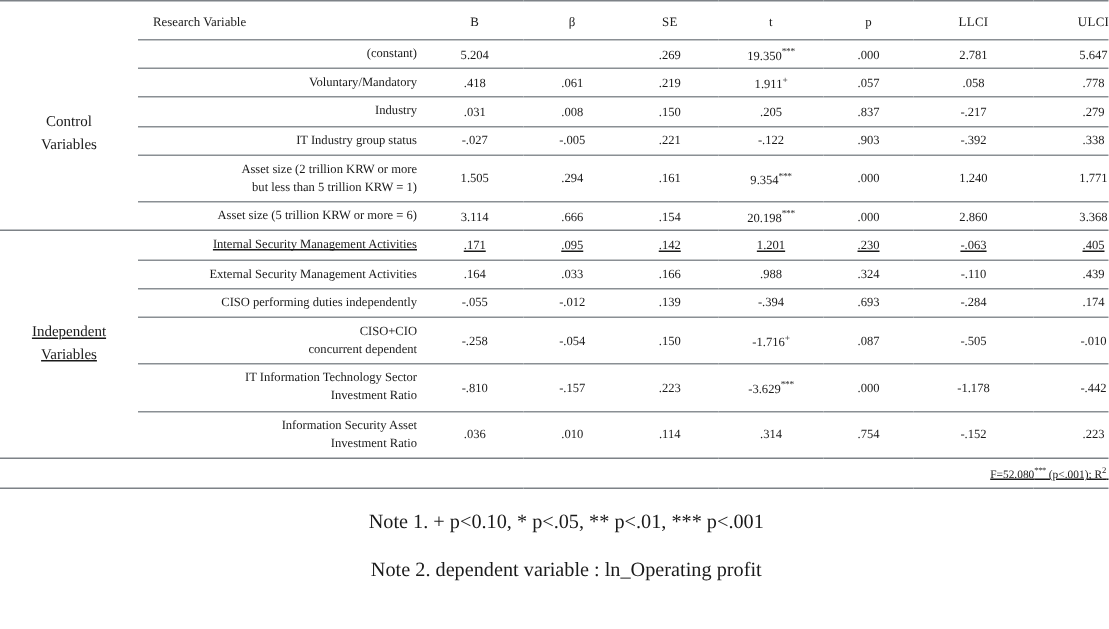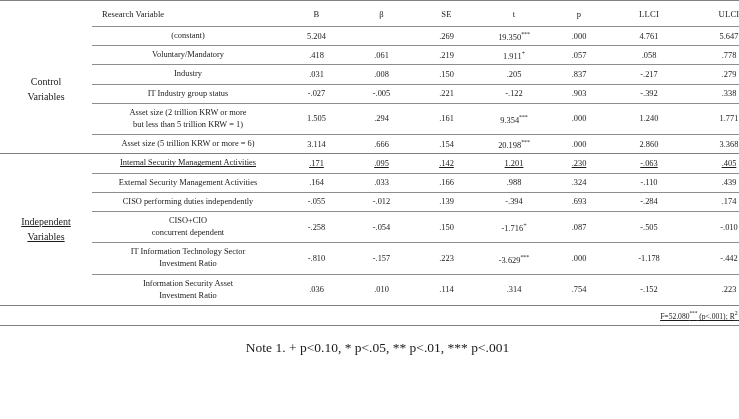--- a/index.html
+++ b/index.html
@@ -56,21 +56,21 @@
   }
 
   .grp-cell {
     text-align: center;
     font-size: 10px;
     line-height: 1.45;
     border-right: none;
   }
 
   .var-cell {
-    text-align: center;
+    text-align: right;
     padding: 3px 6px !important;
     line-height: 1.45;
     font-size: 8.4px;
   }
 
   .num-cell {
     text-align: center;
     font-size: 8.4px;
     white-space: nowrap;
   }
@@ -141,21 +141,21 @@
           <div>Variables</div>
         </td>
         <td class="var-cell rule-thin">
           <div>(constant)</div>
         </td>
         <td class="num-cell rule-thin">5.204</td>
         <td class="num-cell rule-thin"></td>
         <td class="num-cell rule-thin">.269</td>
         <td class="num-cell rule-thin">19.350<span class="sup">***</span></td>
         <td class="num-cell rule-thin">.000</td>
-        <td class="num-cell rule-thin">4.761</td>
+        <td class="num-cell rule-thin">2.781</td>
         <td class="num-cell rule-thin">5.647</td>
       </tr>
       <tr>
         <td class="var-cell rule-thin">
           <div>Voluntary/Mandatory</div>
         </td>
         <td class="num-cell rule-thin">.418</td>
         <td class="num-cell rule-thin">.061</td>
         <td class="num-cell rule-thin">.219</td>
         <td class="num-cell rule-thin">1.911<span class="sup">+</span></td>
@@ -292,13 +292,14 @@
         <td class="num-cell rule-thin">.223</td>
       </tr>
       <tr class="stat-row">
         <td colspan="9" class="rule-bold table-bottom"><span>F=52.080</span><span class="sup">***</span><span> (p&lt;.001); R</span><span class="r2sup">2</span><span> = .518</span></td>
       </tr>
     </tbody>
 </table>
 
 <div class="notes">
   <p class="note-line">Note 1. + p&lt;0.10, * p&lt;.05, ** p&lt;.01, *** p&lt;.001</p>
+  <p class="note-line">Note 2. dependent variable : ln_Operating profit</p>
 </div>
 
 </body></html>

